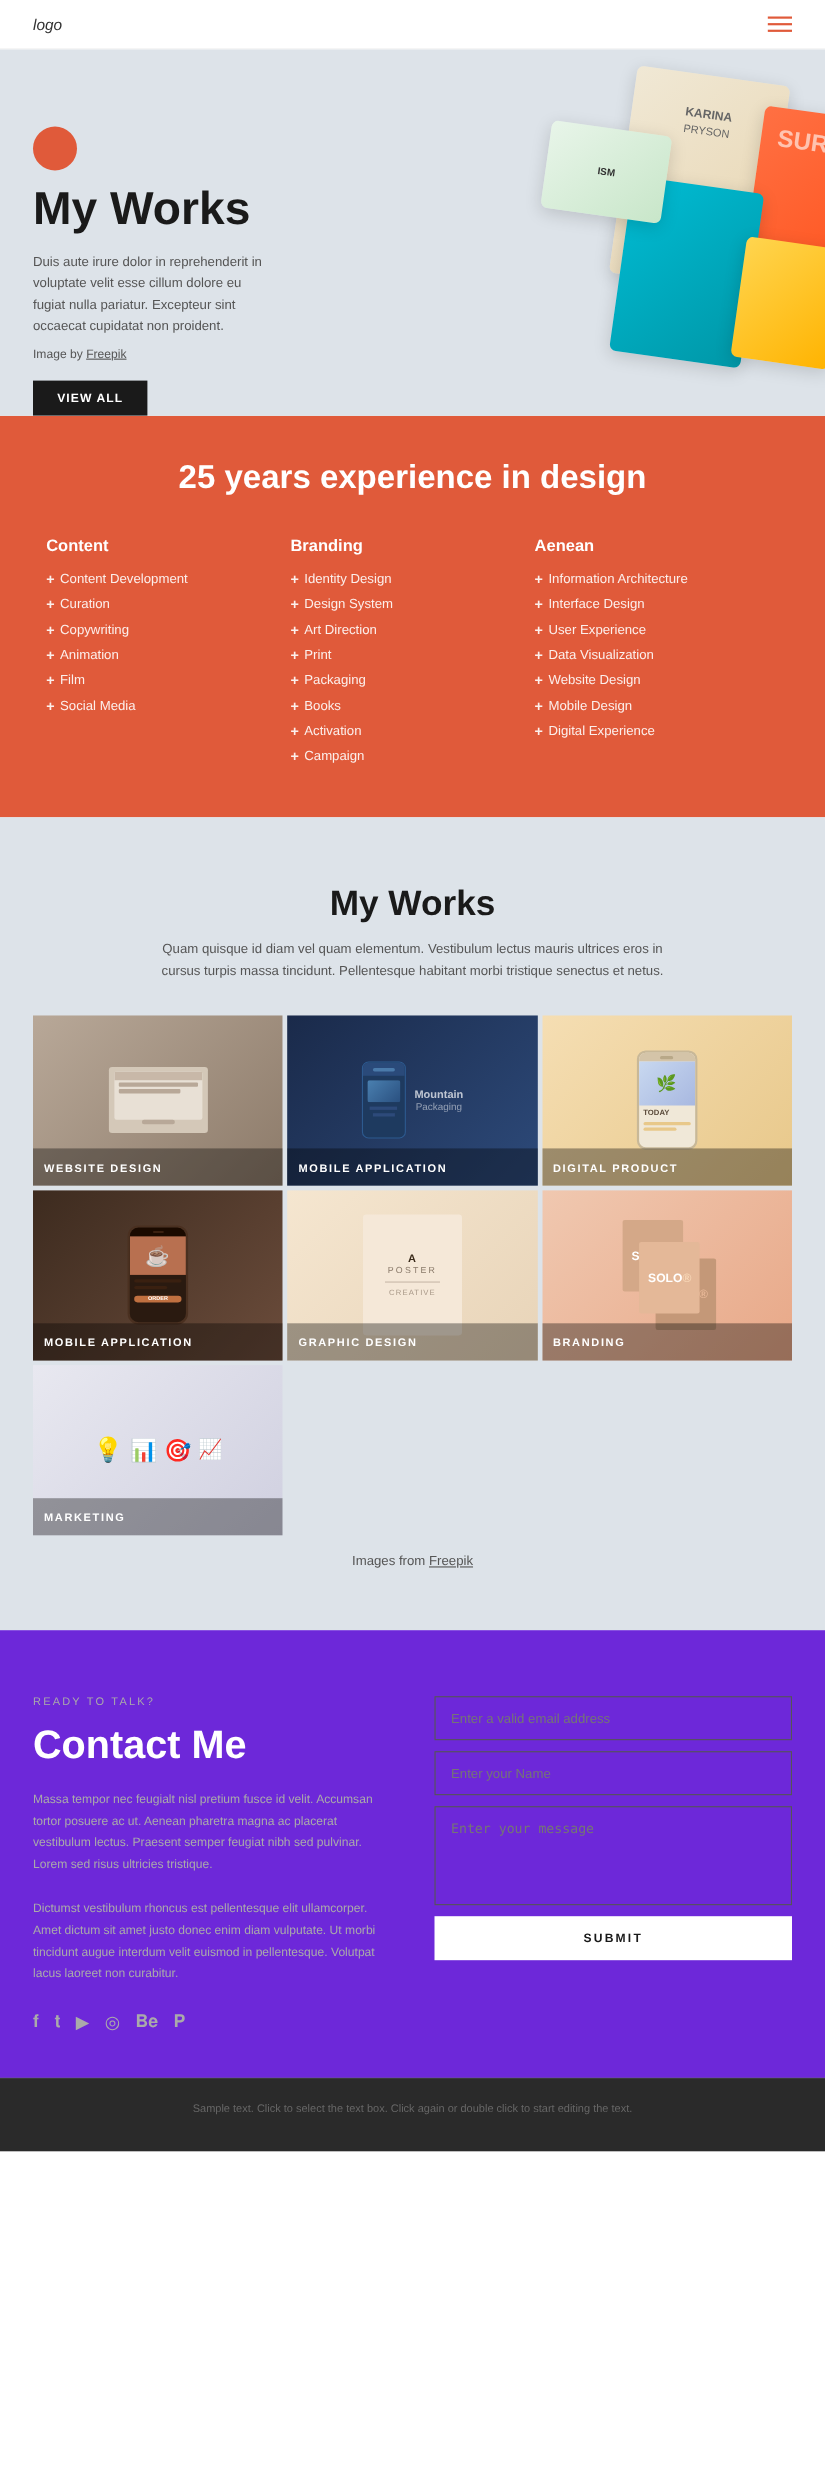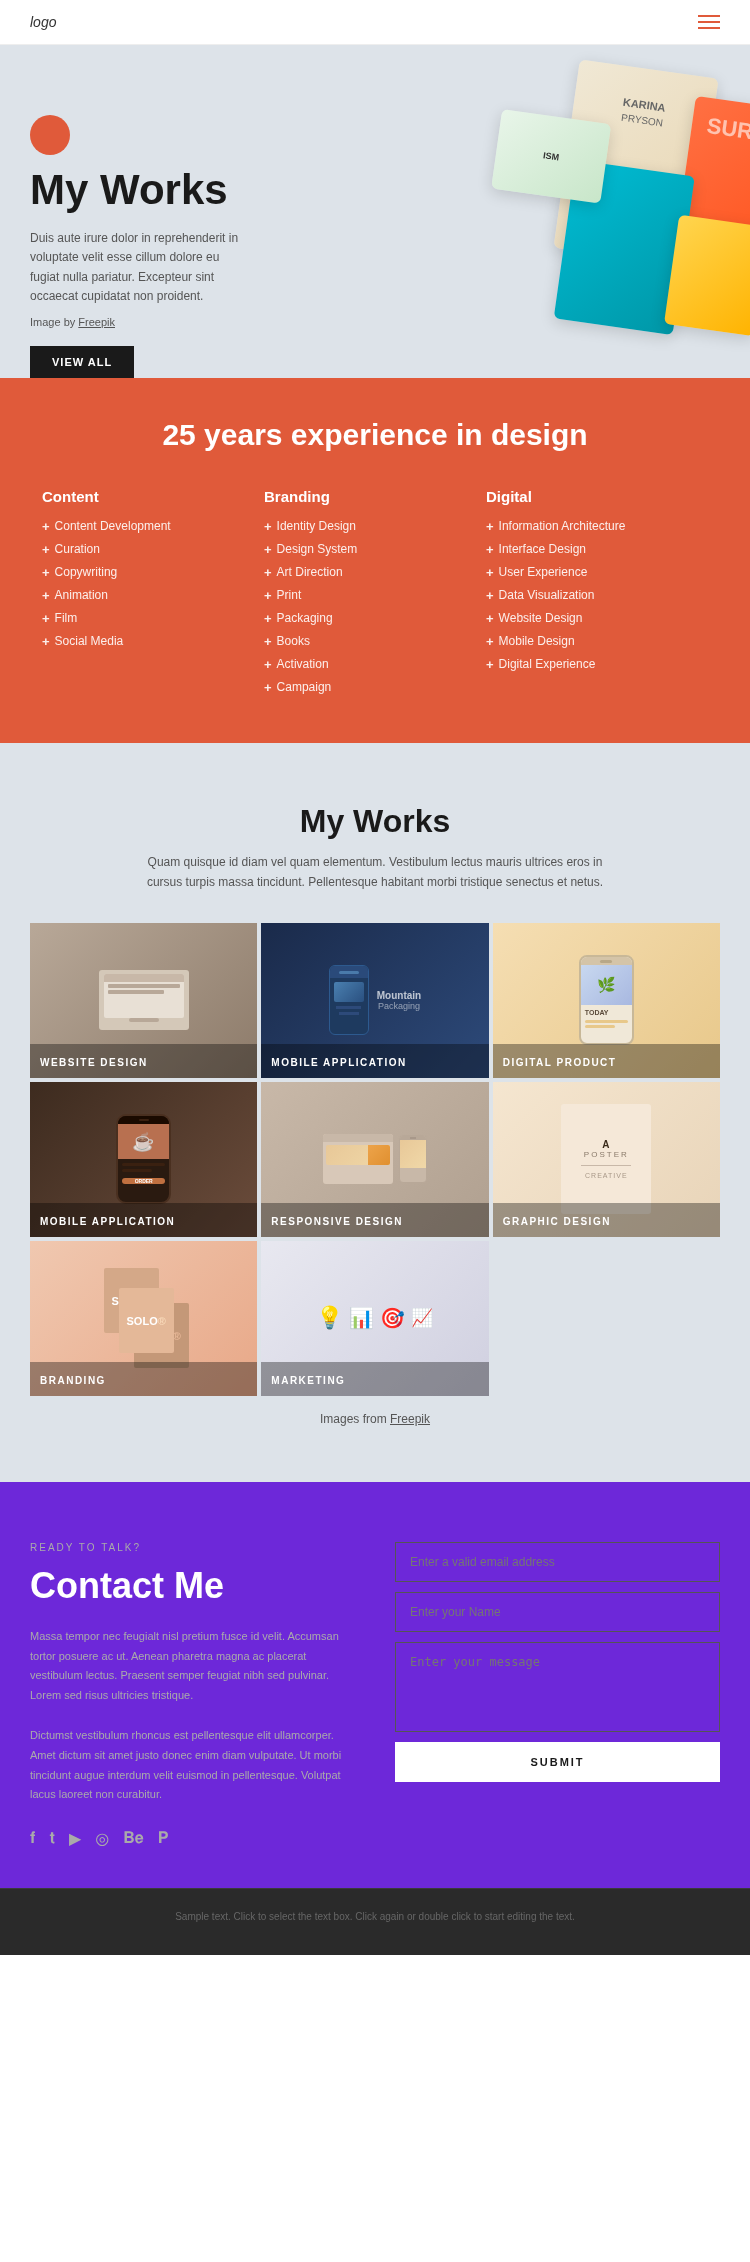--- a/index.html
+++ b/index.html
@@ -213,21 +213,21 @@
       <div class="exp-item"><span class="exp-plus">+</span> Design System</div>
       <div class="exp-item"><span class="exp-plus">+</span> Art Direction</div>
       <div class="exp-item"><span class="exp-plus">+</span> Print</div>
       <div class="exp-item"><span class="exp-plus">+</span> Packaging</div>
       <div class="exp-item"><span class="exp-plus">+</span> Books</div>
       <div class="exp-item"><span class="exp-plus">+</span> Activation</div>
       <div class="exp-item"><span class="exp-plus">+</span> Campaign</div>
     </div>
 
     <div class="exp-col">
-      <div class="exp-col-title">Digital</div>
+      <div class="exp-col-title">Aenean</div>
       <div class="exp-item"><span class="exp-plus">+</span> Information Architecture</div>
       <div class="exp-item"><span class="exp-plus">+</span> Interface Design</div>
       <div class="exp-item"><span class="exp-plus">+</span> User Experience</div>
       <div class="exp-item"><span class="exp-plus">+</span> Data Visualization</div>
       <div class="exp-item"><span class="exp-plus">+</span> Website Design</div>
       <div class="exp-item"><span class="exp-plus">+</span> Mobile Design</div>
       <div class="exp-item"><span class="exp-plus">+</span> Digital Experience</div>
     </div>
   </div>
 </section>
@@ -320,43 +320,20 @@
                 <div style="font-size:5px;color:#fff;font-weight:600;">ORDER</div>
               </div>
             </div>
           </div>
         </div>
       </div>
       <div class="work-overlay">
         <span class="work-label">MOBILE APPLICATION</span>
       </div>
     </div>
-    <div class="work-item">
-      <div class="work-bg bg-responsive">
-        <div style="width:100%;height:100%;display:flex;align-items:center;justify-content:center;gap:6px;">
-          <div style="width:70px;height:50px;background:#d8c8b8;border-radius:3px;overflow:hidden;">
-            <div style="height:8px;background:#c8b8a8;"></div>
-            <div style="padding:3px;">
-              <div style="height:20px;background:linear-gradient(135deg,#e8c898,#f0d8a8);border-radius:2px;overflow:hidden;position:relative;">
-                <div style="position:absolute;bottom:0;right:0;width:22px;height:30px;background:linear-gradient(135deg,#f0a850,#e09030);"></div>
-              </div>
-            </div>
-          </div>
-          <div style="width:28px;height:48px;background:#c8b8a8;border-radius:4px;border:1px solid #b8a898;overflow:hidden;">
-            <div style="height:4px;background:#b8a898;display:flex;justify-content:center;">
-              <div style="width:6px;height:2px;background:#a8988a;margin:1px 0;"></div>
-            </div>
-            <div style="padding:2px;background:linear-gradient(135deg,#e8c898,#f0d8a8);height:28px;"></div>
-          </div>
-        </div>
-      </div>
-      <div class="work-overlay">
-        <span class="work-label">RESPONSIVE DESIGN</span>
-      </div>
-    </div>
 
     <div class="work-item">
       <div class="work-bg bg-graphic">
         <div style="width:100%;height:100%;display:flex;align-items:center;justify-content:center;">
           <div style="background:#f5e8d8;width:90px;height:110px;display:flex;align-items:center;justify-content:center;flex-direction:column;border-radius:3px;">
             <div style="font-size:10px;font-weight:800;color:#3a2a1a;letter-spacing:1px;">A</div>
             <div style="font-size:8px;color:#8a7a6a;letter-spacing:2px;">POSTER</div>
             <div style="width:50px;height:1px;background:#c8b8a8;margin:6px 0;"></div>
             <div style="font-size:7px;color:#a89888;letter-spacing:1px;">CREATIVE</div>
           </div>

